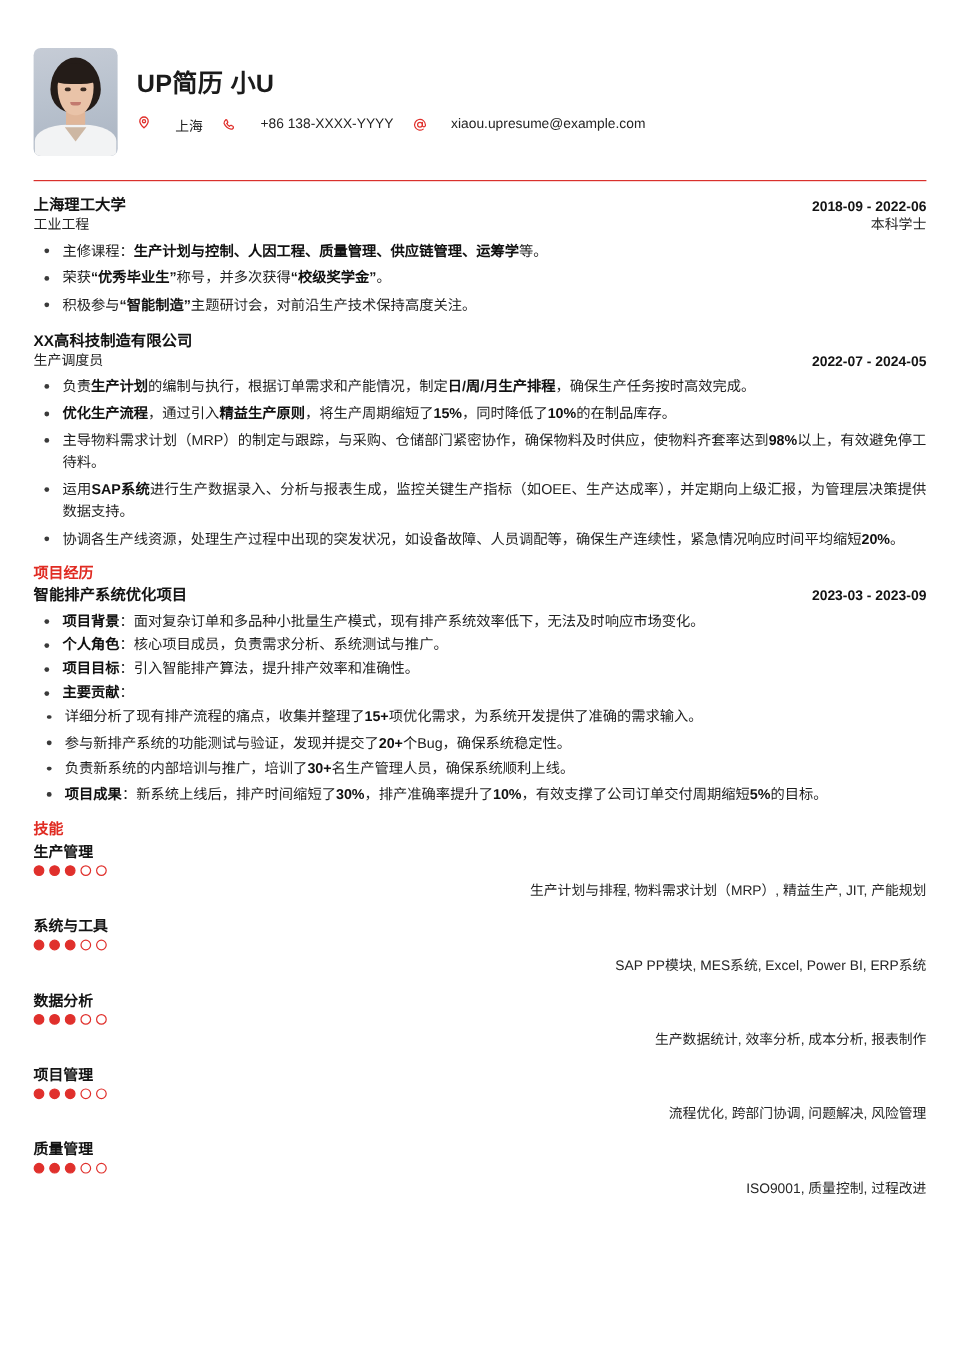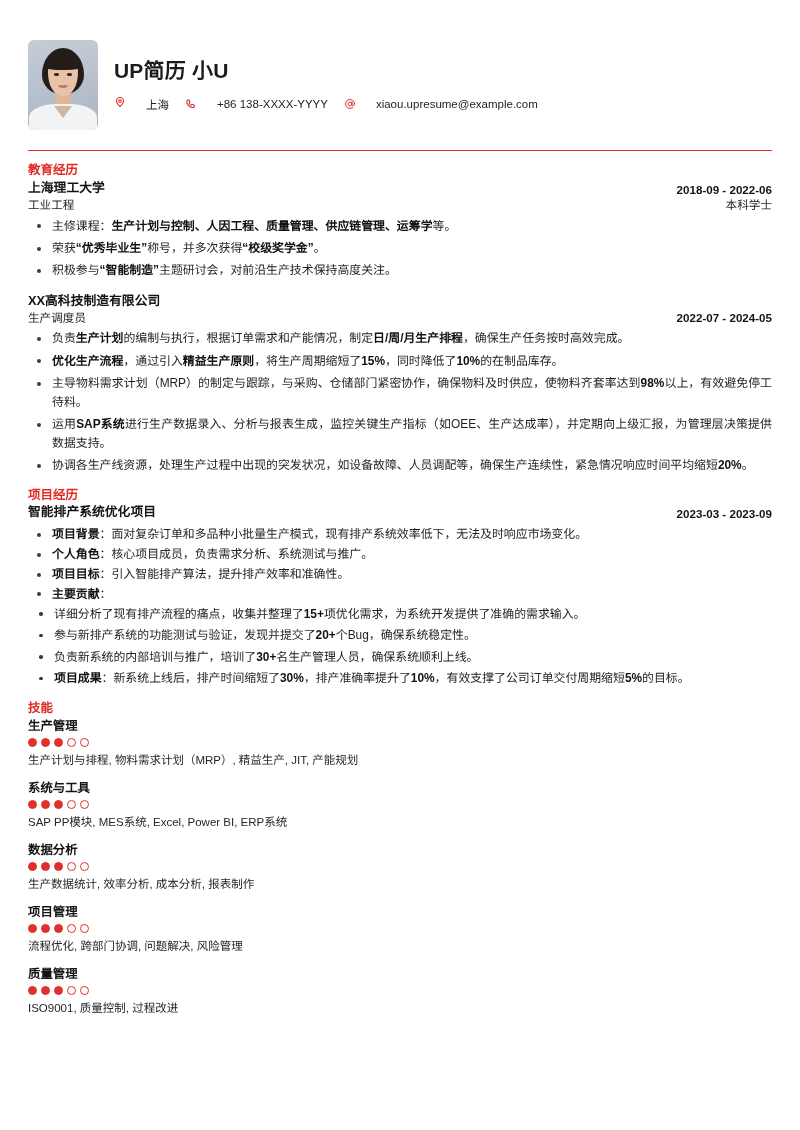--- a/index.html
+++ b/index.html
@@ -234,20 +234,21 @@
     width: 9px; height: 9px;
     border-radius: 50%;
     border: 1.6px solid #e0302c;
     background: transparent;
   }
   .dot.on { background: #e0302c; }
   .skill-desc {
     font-size: 11.5px;
     line-height: 1.5;
     color: #262626;
+    text-align: right;
   }
 </style>
 </head>
 <body>
 
 <div class="page">
 
   <div class="header">
     <div class="avatar">
       <div class="av-body"></div>
@@ -294,21 +295,20 @@
           <span>xiaou.upresume@example.com</span>
         </span>
 
       </div>
     </div>
   </div>
 
   <div class="rule"></div>
 
   <div class="section">
-    <div class="sec-title">教育经历</div>
     <div class="entry-head">
       <div class="eh-left">
         <div class="org">上海理工大学</div>
         <div class="role">工业工程</div>
       </div>
       <div class="eh-right">
         <div class="date">2018-09 - 2022-06</div>
         <div class="degree">本科学士</div>
       </div>
     </div>

